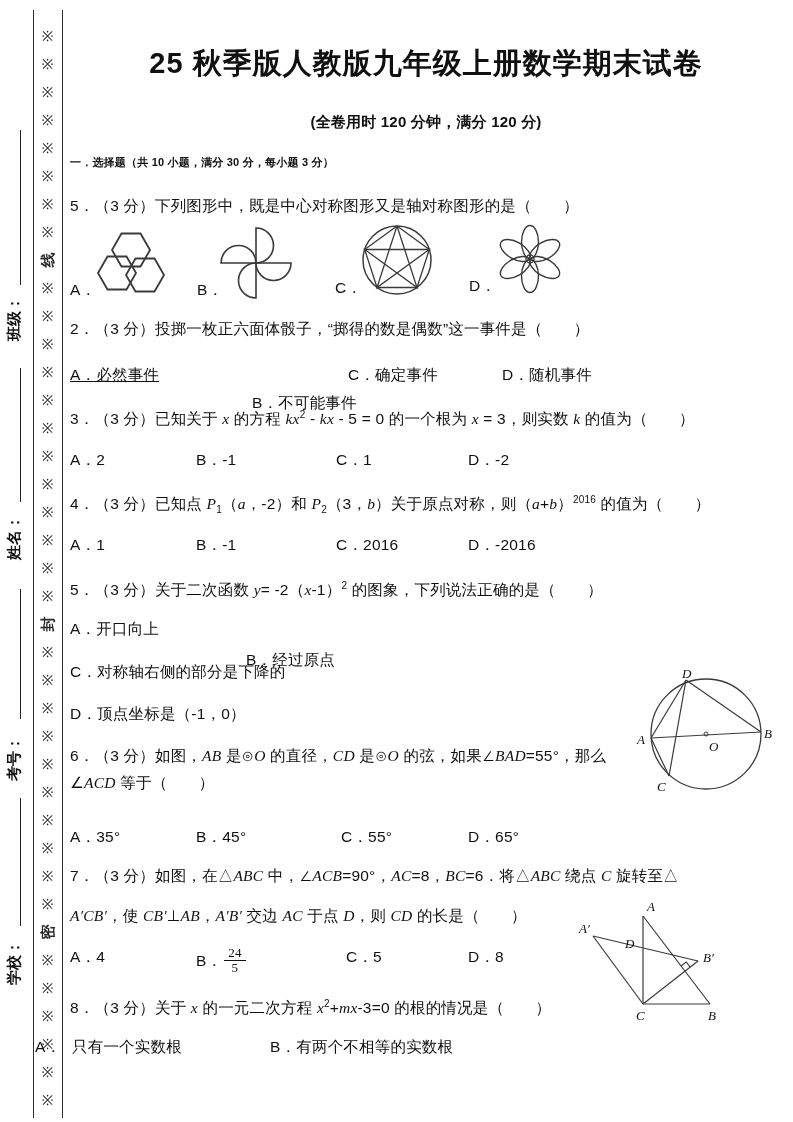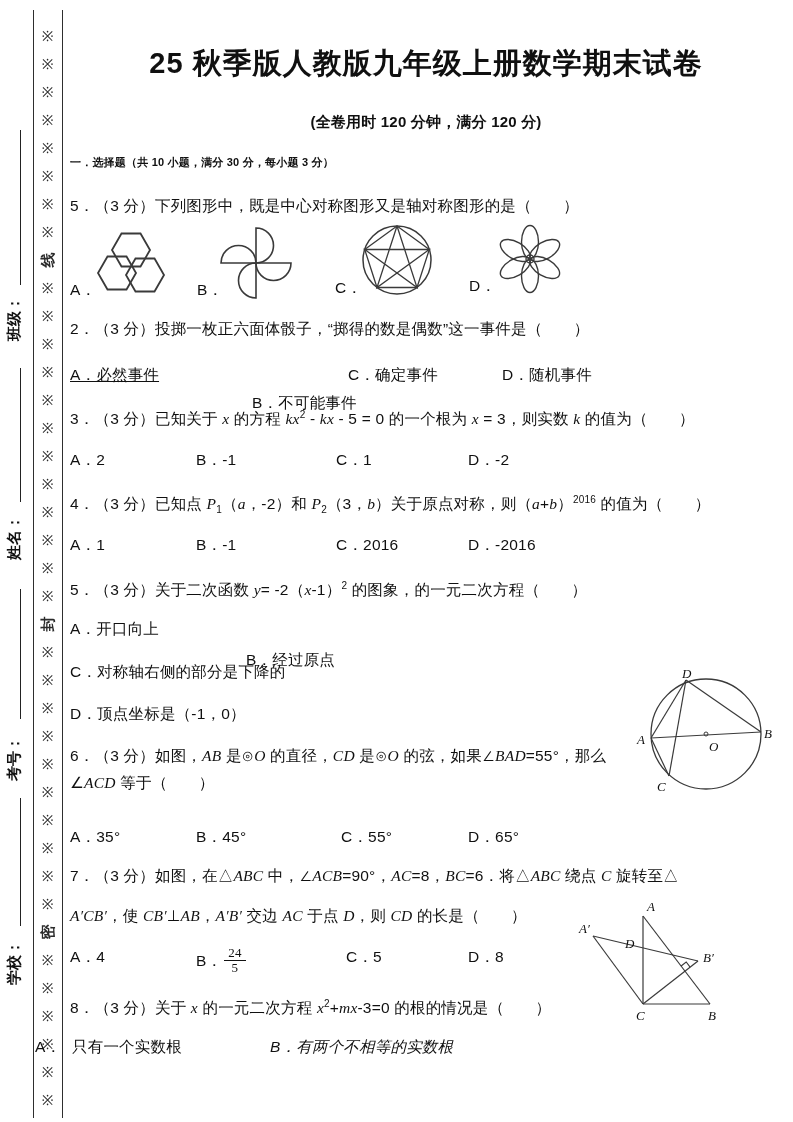--- a/index.html
+++ b/index.html
@@ -101,41 +101,41 @@
     <div class="ln" style="left: 70px; top: 404px;"><span>3．（3 分）已知关于 </span><span class="vi">x</span><span> 的方程 </span><span class="vi">kx</span><span class="sup">2</span><span> - </span><span class="vi">kx</span><span> - 5 = 0 的一个根为 </span><span class="vi">x</span><span> = 3，则实数 </span><span class="vi">k</span><span> 的值为（　　）</span></div>
     <div class="ln" style="left: 70px; top: 449px;"><span>A．2</span></div>
     <div class="ln" style="left: 196px; top: 449px;"><span>B．-1</span></div>
     <div class="ln" style="left: 336px; top: 449px;"><span>C．1</span></div>
     <div class="ln" style="left: 468px; top: 449px;"><span>D．-2</span></div>
     <div class="ln" style="left: 70px; top: 489px;"><span>4．（3 分）已知点 </span><span class="vi">P</span><span class="sub">1</span><span>（</span><span class="vi">a</span><span>，-2）和 </span><span class="vi">P</span><span class="sub">2</span><span>（3，</span><span class="vi">b</span><span>）关于原点对称，则（</span><span class="vi">a</span><span>+</span><span class="vi">b</span><span>）</span><span class="sup">2016</span><span> 的值为（　　）</span></div>
     <div class="ln" style="left: 70px; top: 534px;"><span>A．1</span></div>
     <div class="ln" style="left: 196px; top: 534px;"><span>B．-1</span></div>
     <div class="ln" style="left: 336px; top: 534px;"><span>C．2016</span></div>
     <div class="ln" style="left: 468px; top: 534px;"><span>D．-2016</span></div>
-    <div class="ln" style="left: 70px; top: 575px;"><span>5．（3 分）关于二次函数 </span><span class="vi">y</span><span>= -2（</span><span class="vi">x</span><span>-1）</span><span class="sup">2</span><span> 的图象，的一元二次方程（　　）</span></div>
+    <div class="ln" style="left: 70px; top: 575px;"><span>5．（3 分）关于二次函数 </span><span class="vi">y</span><span>= -2（</span><span class="vi">x</span><span>-1）</span><span class="sup">2</span><span> 的图象，下列说法正确的是（　　）</span></div>
     <div class="ln" style="left: 70px; top: 618px;"><span>A．开口向上</span></div>
     <div class="ln" style="left: 246px; top: 618px; margin-top: 31px;"><span>B．经过原点</span></div>
     <div class="ln" style="left: 70px; top: 661px;"><span>C．对称轴右侧的部分是下降的</span></div>
     <div class="ln" style="left: 70px; top: 703px;"><span>D．顶点坐标是（-1，0）</span></div>
     <div class="ln" style="left: 70px; top: 745px;"><span>6．（3 分）如图，</span><span class="vi">AB</span><span> 是⊙</span><span class="vi">O</span><span> 的直径，</span><span class="vi">CD</span><span> 是⊙</span><span class="vi">O</span><span> 的弦，如果∠</span><span class="vi">BAD</span><span>=55°，那么</span></div>
     <div class="ln" style="left: 70px; top: 772px;"><span>∠</span><span class="vi">ACD</span><span> 等于（　　）</span></div>
     <div class="ln" style="left: 70px; top: 826px;"><span>A．35°</span></div>
     <div class="ln" style="left: 196px; top: 826px;"><span>B．45°</span></div>
     <div class="ln" style="left: 341px; top: 826px;"><span>C．55°</span></div>
     <div class="ln" style="left: 468px; top: 826px;"><span>D．65°</span></div>
     <div class="ln" style="left: 70px; top: 865px;"><span>7．（3 分）如图，在△</span><span class="vi">ABC</span><span> 中，∠</span><span class="vi">ACB</span><span>=90°，</span><span class="vi">AC</span><span>=8，</span><span class="vi">BC</span><span>=6．将△</span><span class="vi">ABC</span><span> 绕点 </span><span class="vi">C</span><span> 旋转至△</span></div>
     <div class="ln" style="left: 70px; top: 905px;"><span class="vi">A′CB′</span><span>，使 </span><span class="vi">CB′</span><span>⊥</span><span class="vi">AB</span><span>，</span><span class="vi">A′B′</span><span> 交边 </span><span class="vi">AC</span><span> 于点 </span><span class="vi">D</span><span>，则 </span><span class="vi">CD</span><span> 的长是（　　）</span></div>
     <div class="ln" style="left: 70px; top: 946px;"><span>A．4</span></div>
     <div class="ln" style="left: 196px; top: 946px;"><span>B．</span><span class="frac"><span class="num">24</span><span class="den">5</span></span></div>
     <div class="ln" style="left: 346px; top: 946px;"><span>C．5</span></div>
     <div class="ln" style="left: 468px; top: 946px;"><span>D．8</span></div>
     <div class="ln" style="left: 70px; top: 993px;"><span>8．（3 分）关于 </span><span class="vi">x</span><span> 的一元二次方程 </span><span class="vi">x</span><span class="sup">2</span><span>+</span><span class="vi">mx</span><span>-3=0 的根的情况是（　　）</span></div>
     <div class="ln" style="left: 35px; top: 1036px;"><span>A．</span></div>
     <div class="ln" style="left: 72px; top: 1036px;"><span>只有一个实数根</span></div>
-    <div class="ln" style="left: 270px; top: 1036px; font-style: italic;"><span>B．有两个不相等的实数根</span></div>
+    <div class="ln" style="left: 270px; top: 1036px;"><span>B．有两个不相等的实数根</span></div>
   </div>
 
 <svg class="fig" style="left:93px;top:228px" width="76" height="72" viewBox="0 0 76 72">
   <polygon points="57,22 47.5,38.5 28.5,38.5 19,22 28.5,5.5 47.5,5.5" stroke-width="1.8"></polygon>
   <polygon points="71,47 61.5,63.5 42.5,63.5 33,47 42.5,30.5 61.5,30.5" fill="#fff" stroke-width="1.8"></polygon>
   <polygon points="43,45 33.5,61.5 14.5,61.5 5,45 14.5,28.5 33.5,28.5" fill="#fff" stroke-width="1.8"></polygon>
 </svg>
 
 <svg class="fig" style="left:220px;top:224px" width="72" height="78" viewBox="0 0 72 78">
   <path d="M36 39 L36 4 A17.5 17.5 0 0 1 36 39 Z" stroke-width="1.6"></path>

